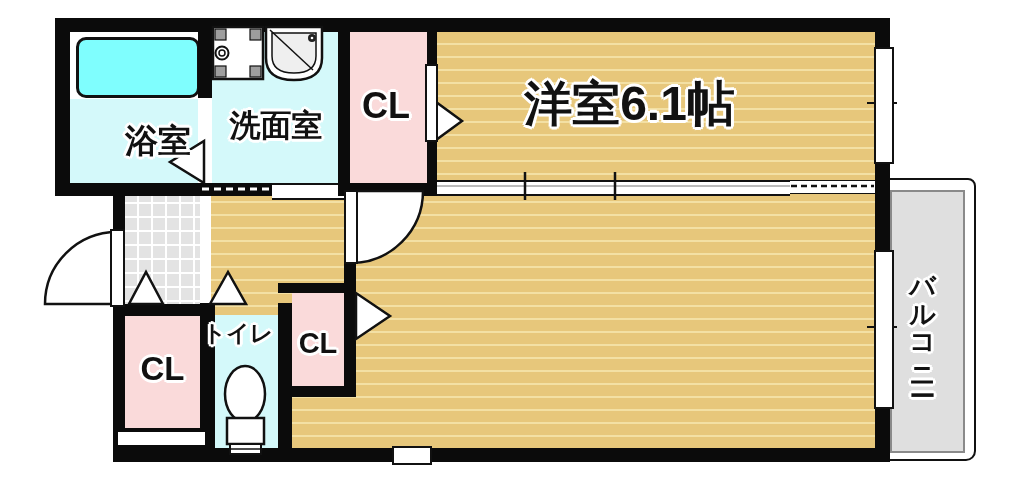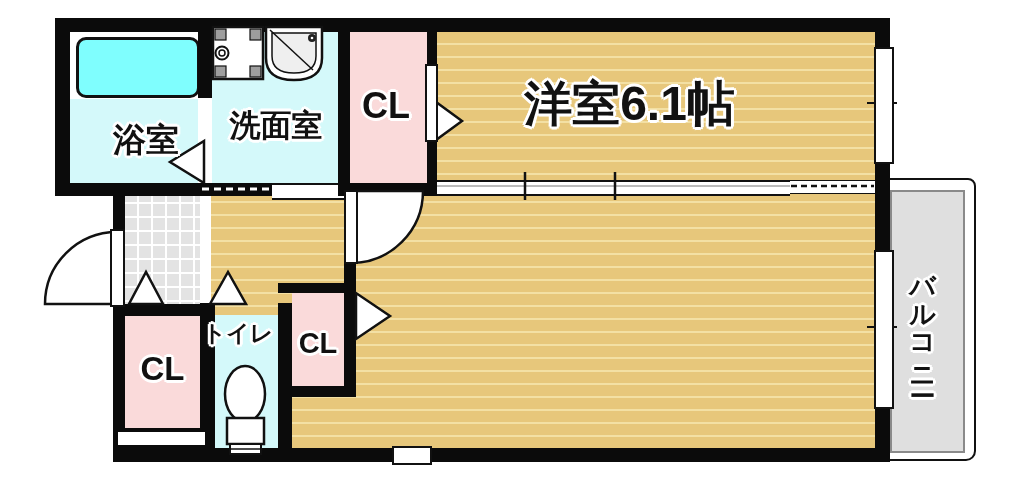--- a/index.html
+++ b/index.html
@@ -128,21 +128,21 @@
     <line x1="270" y1="30" x2="313" y2="70" stroke="#111" stroke-width="1.5"></line>
     <circle cx="312" cy="38" r="4" fill="#222"></circle>
     <circle cx="312" cy="38" r="1.3" fill="#fff"></circle>
 
     <ellipse cx="245" cy="394" rx="20" ry="28" fill="#fff" stroke="#111" stroke-width="2.5"></ellipse>
     <rect x="227" y="418" width="37" height="26" fill="#fff" stroke="#111" stroke-width="2.5"></rect>
     <rect x="230" y="444" width="31" height="10" fill="#fff" stroke="#111" stroke-width="2"></rect>
     <line x1="230" y1="449" x2="261" y2="449" stroke="#111" stroke-width="1.5"></line>
   </svg>
 
-  <div class="room-label z50" style="left:70px;top:124px;width:152px;font-size:33px;font-family:Liberation Serif, serif;">浴室</div>
+  <div class="room-label z50" style="left:82px;top:124px;width:152px;font-size:33px;">浴室</div>
   <div class="room-label z50" style="left:206px;top:110px;width:140px;font-size:31px;">洗面室</div>
   <div class="room-label z50" style="left:350px;top:88px;width:72px;font-size:36px;">CL</div>
   <div class="room-label z50" style="left:437px;top:80px;width:385px;font-size:48px;">洋室6.1帖</div>
   <div class="room-label z50" style="left:125px;top:352px;width:75px;font-size:33px;">CL</div>
   <div class="room-label z50" style="left:194px;top:322px;width:88px;font-size:23px;">トイレ</div>
   <div class="room-label z50" style="left:290px;top:329px;width:56px;font-size:29px;">CL</div>
   <div class="room-label v-label z50" style="left:910px;top:235px;height:170px;font-size:26px;">バルコニー</div>
 
 </div>
 

